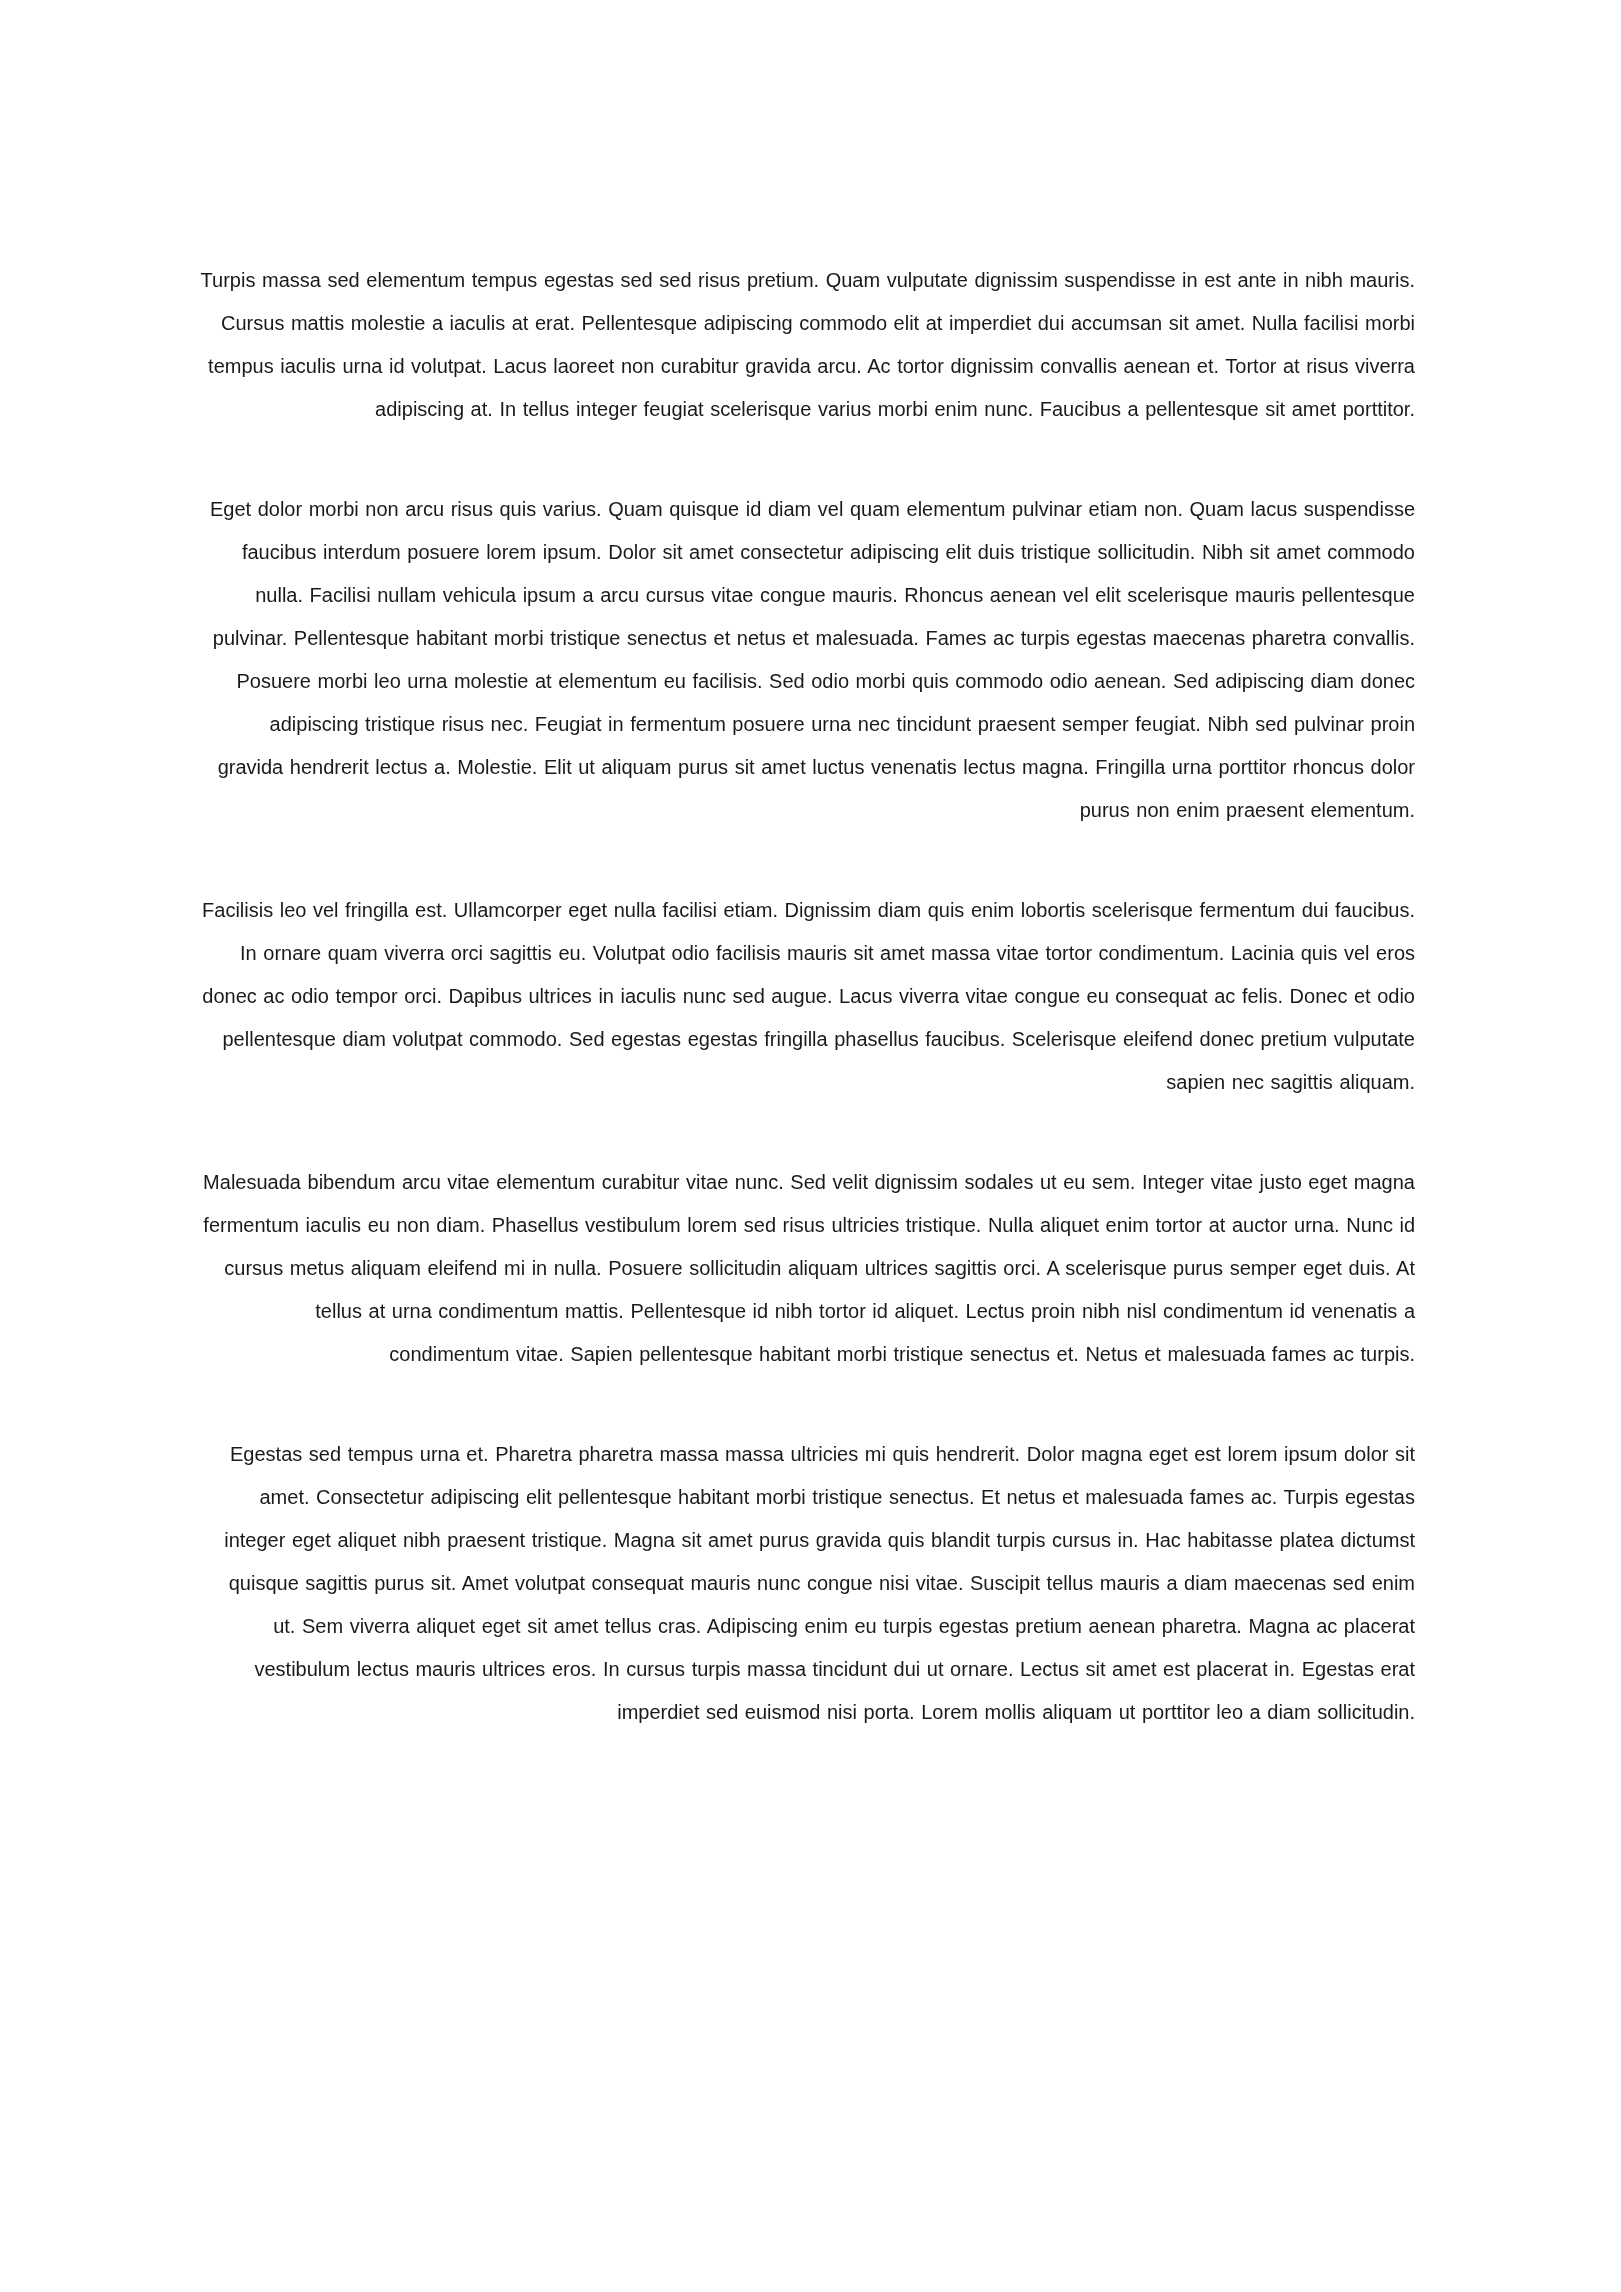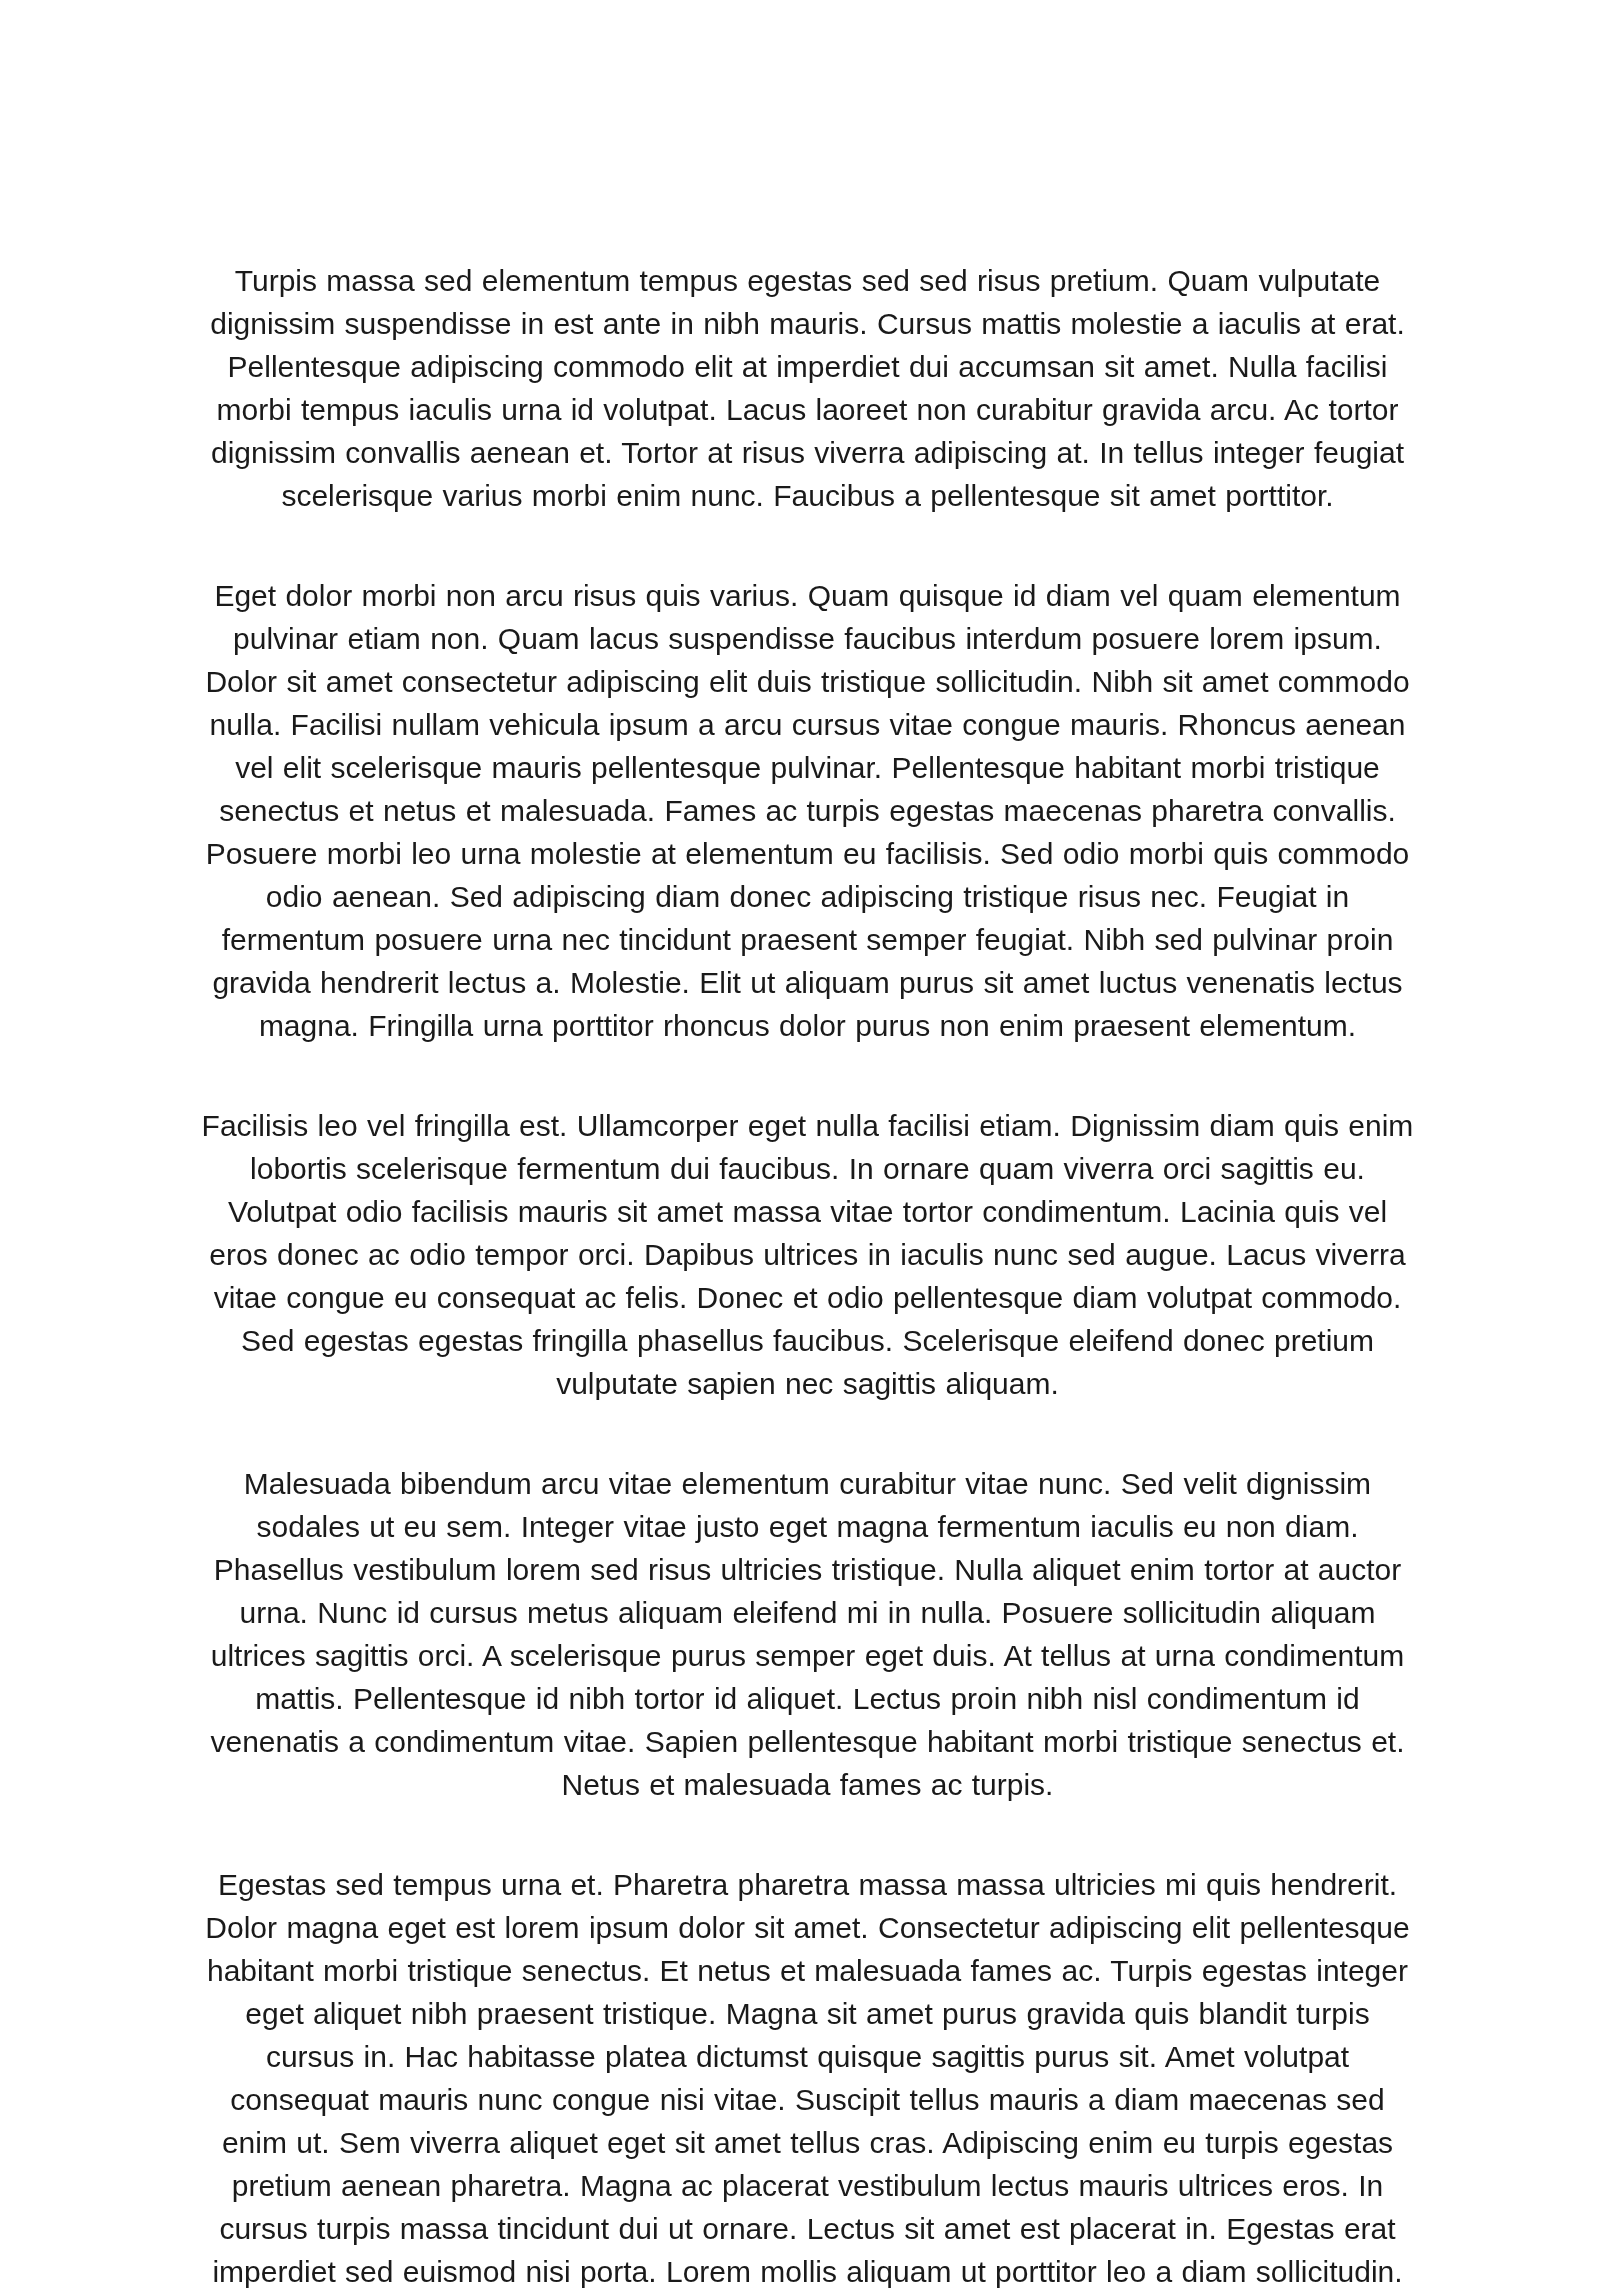--- a/index.html
+++ b/index.html
@@ -12,26 +12,26 @@
     width: 1621px;
     height: 2293px;
     background: #ffffff;
     box-sizing: border-box;
     padding: 259px 198px 0 200px;
     overflow: hidden;
     font-family: "Liberation Sans", sans-serif;
   }
   .doc-body p {
     margin: 0 8px 57px 0;
-    font-size: 30px;
+    font-size: 20px;
     line-height: 43px;
     color: #1a1a1a;
     font-weight: 400;
     letter-spacing: 0px;
-    text-align: center;
+    text-align: right;
     word-spacing: 1px;
   }
 </style>
 </head>
 <body>
 
 <div class="page">
   <div class="doc-body">
     <p>Turpis massa sed elementum tempus egestas sed sed risus pretium. Quam vulputate dignissim suspendisse in est ante in nibh mauris. Cursus mattis molestie a iaculis at erat. Pellentesque adipiscing commodo elit at imperdiet dui accumsan sit amet. Nulla facilisi morbi tempus iaculis urna id volutpat. Lacus laoreet non curabitur gravida arcu. Ac tortor dignissim convallis aenean et. Tortor at risus viverra adipiscing at. In tellus integer feugiat scelerisque varius morbi enim nunc. Faucibus a pellentesque sit amet porttitor.</p>
     <p>Eget dolor morbi non arcu risus quis varius. Quam quisque id diam vel quam elementum pulvinar etiam non. Quam lacus suspendisse faucibus interdum posuere lorem ipsum. Dolor sit amet consectetur adipiscing elit duis tristique sollicitudin. Nibh sit amet commodo nulla. Facilisi nullam vehicula ipsum a arcu cursus vitae congue mauris. Rhoncus aenean vel elit scelerisque mauris pellentesque pulvinar. Pellentesque habitant morbi tristique senectus et netus et malesuada. Fames ac turpis egestas maecenas pharetra convallis. Posuere morbi leo urna molestie at elementum eu facilisis. Sed odio morbi quis commodo odio aenean. Sed adipiscing diam donec adipiscing tristique risus nec. Feugiat in fermentum posuere urna nec tincidunt praesent semper feugiat. Nibh sed pulvinar proin gravida hendrerit lectus a. Molestie. Elit ut aliquam purus sit amet luctus venenatis lectus magna. Fringilla urna porttitor rhoncus dolor purus non enim praesent elementum.</p>

